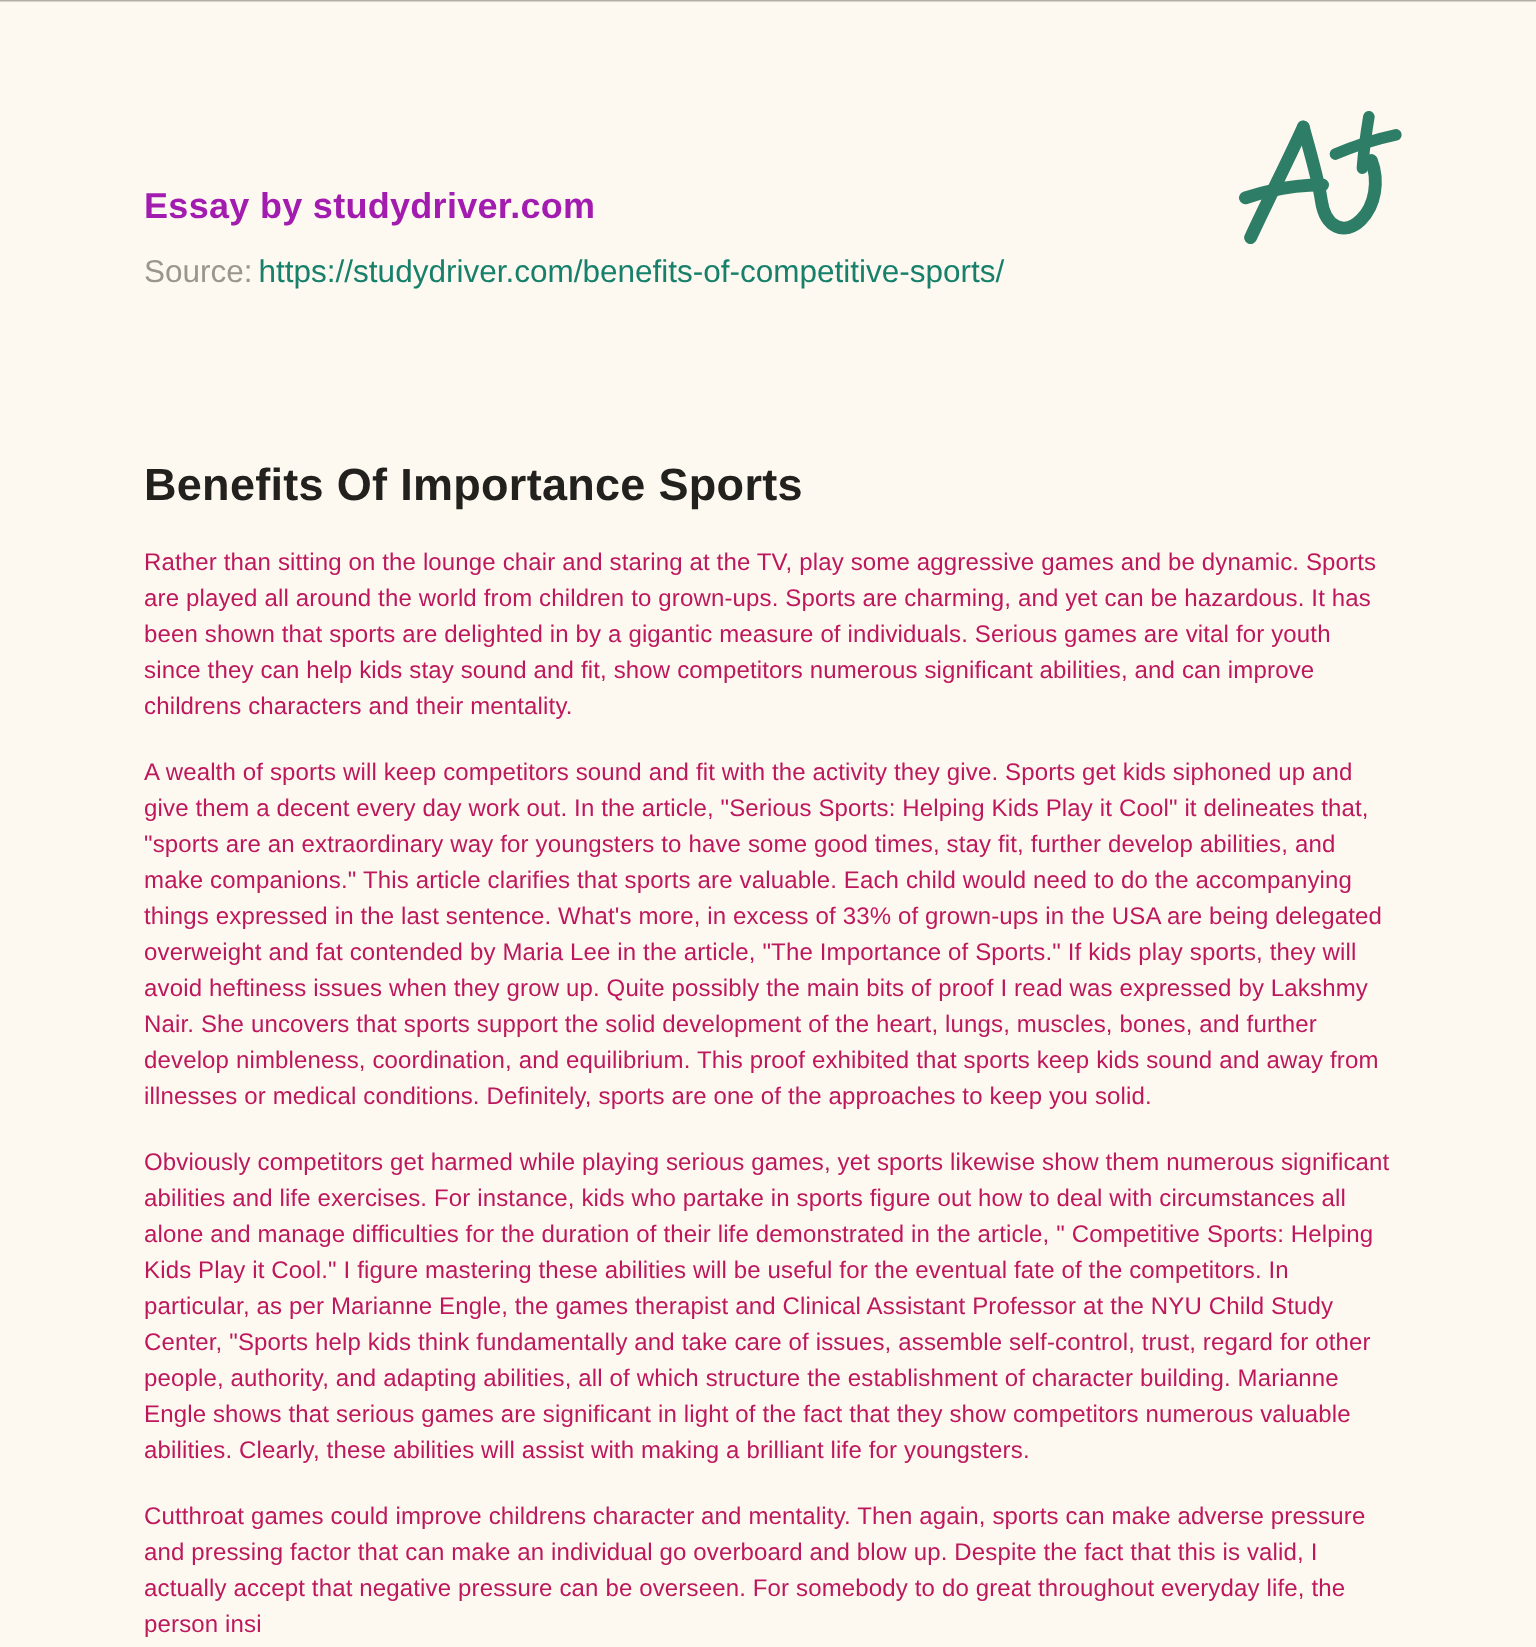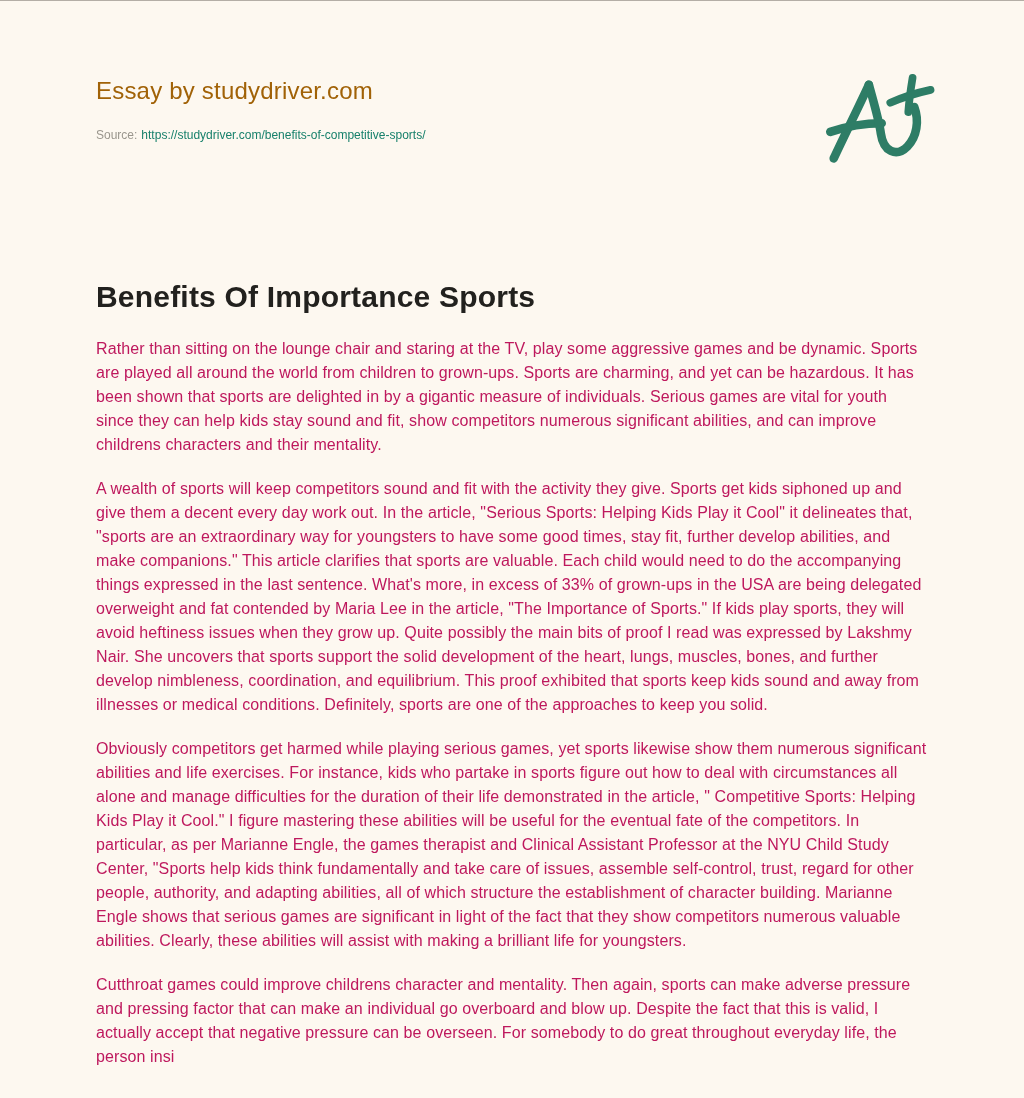--- a/index.html
+++ b/index.html
@@ -27,28 +27,29 @@
     display: flex;
     justify-content: space-between;
     align-items: flex-start;
   }
 
   .header-left { flex: 1 1 auto; }
 
   .site-title {
     font-size: 24px;
     line-height: 32px;
-    font-weight: 400;
-    color: #a16207;
+    font-weight: 700;
+    color: #a21caf;
     letter-spacing: 0.2px;
+    margin-top: 47px;
   }
 
   .source-line {
     margin-top: 16px;
-    font-size: 12px;
+    font-size: 21px;
     line-height: 24px;
   }
 
   .source-label {
     color: #9A968D;
     margin-right: 4px;
   }
 
   .source-link {
     color: #17806B;

